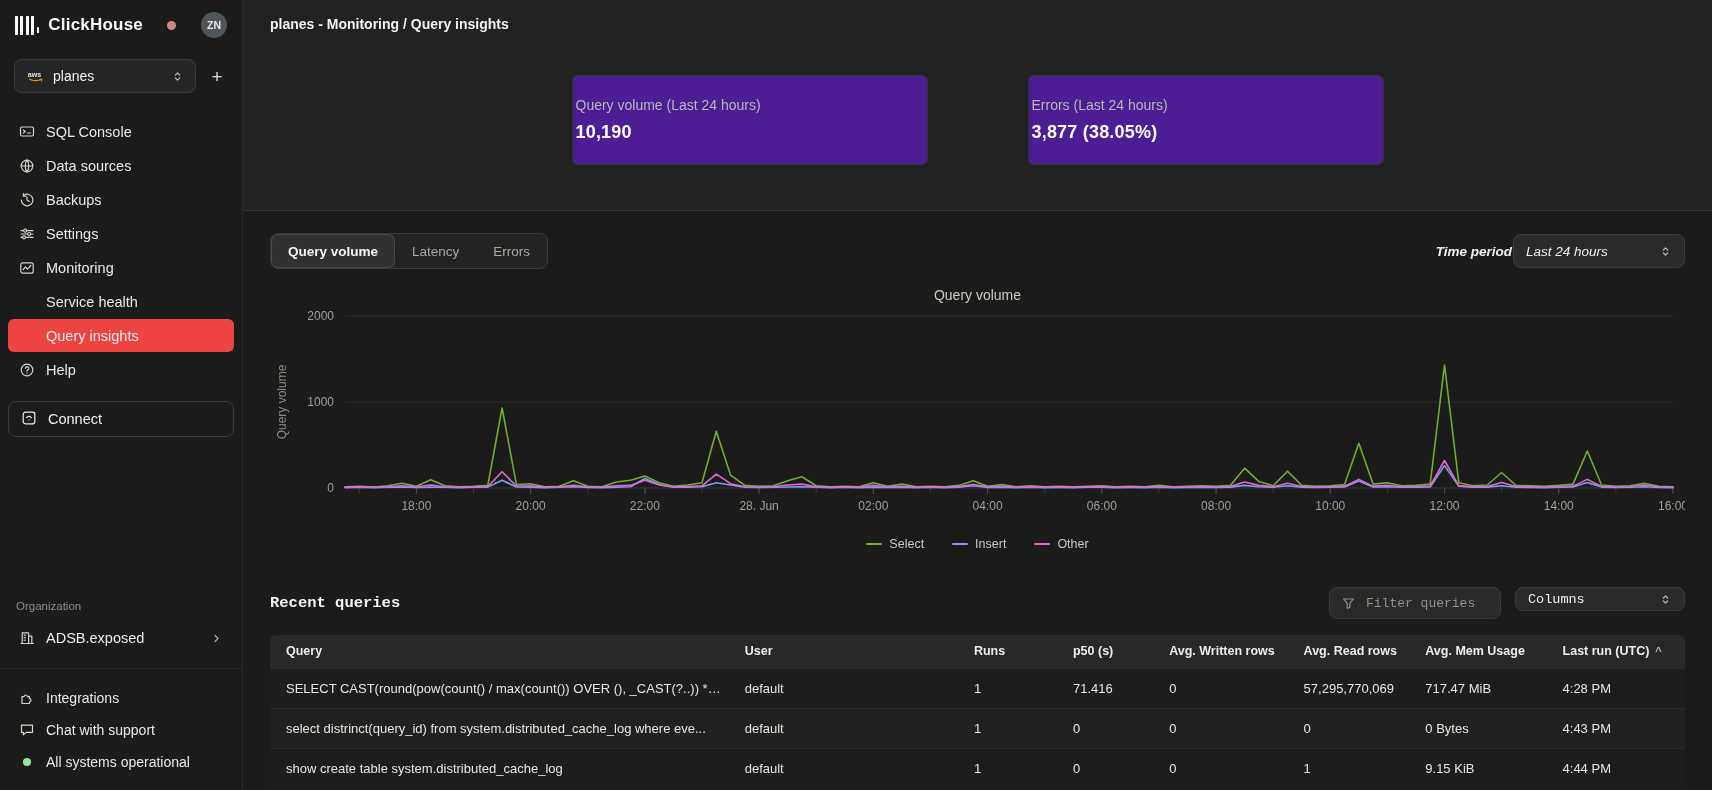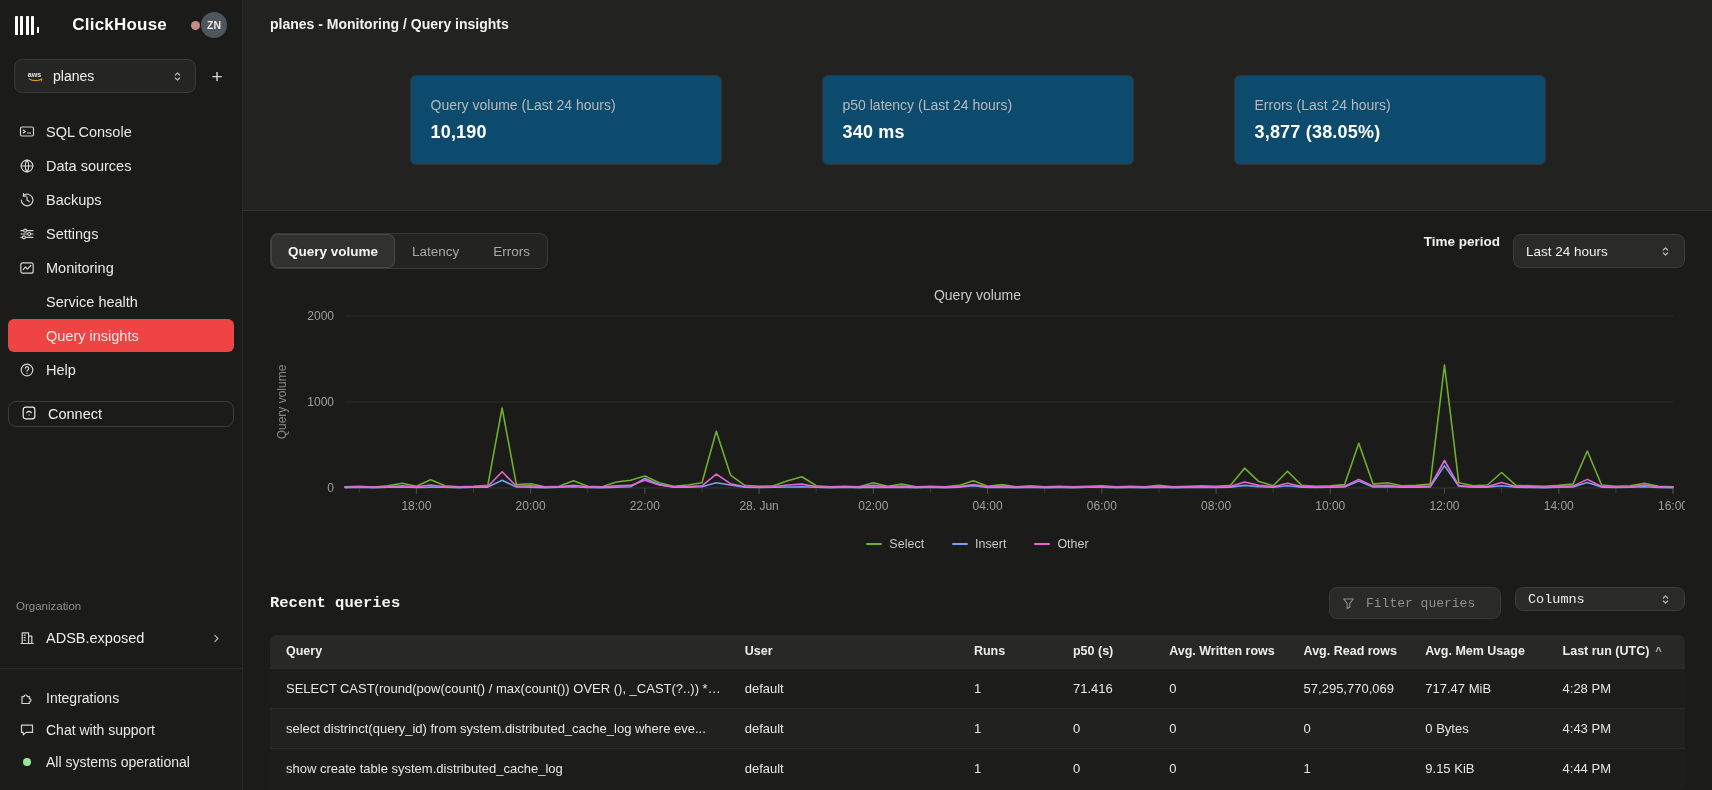--- a/index.html
+++ b/index.html
@@ -11,68 +11,68 @@
   }
   .app { display:flex; width:100%; height:100%; }
 
   
   .sidebar { width:243px; flex:none; background:#1b1b1a; border-right:1px solid #292927;
              display:flex; flex-direction:column; }
   .logo-row { display:flex; align-items:center; height:50px; padding:0 15px; flex:none; }
   .logo-bars { display:flex; align-items:flex-end; gap:2.6px; height:19px; margin-right:9px; }
   .logo-bars .bar { width:2.8px; height:19px; background:#fafaf8; border-radius:.5px; }
   .logo-bars .bar.short { height:6px; margin-bottom:2px; }
-  .brand { font-size:17px; font-weight:bold; color:#fafaf8; letter-spacing:.2px;margin-left:24px; }
+  .brand { font-size:17px; font-weight:bold; color:#fafaf8; letter-spacing:.2px; }
   .brand-dot { width:9px; height:9px; border-radius:50%; margin-left:24px; }
   .avatar { margin-left:auto; width:26px; height:26px; border-radius:50%; background:#4e565c;
             color:#e9e9e7; font-size:10.5px; font-weight:bold; display:flex; align-items:center; justify-content:center; }
 
   .ws-row { display:flex; align-items:center; gap:10px; padding:9px 14px 0; flex:none; }
   .ws-select { flex:1; display:flex; align-items:center; gap:8px; background:#252524; border:1px solid #3a3a38;
                border-radius:8px; height:34px; padding:0 11px; cursor:pointer; }
   .ws-name { font-size:14px; color:#f0f0ee; }
   .ws-caret { margin-left:auto; color:#b7b7b4; display:flex; }
   .ws-add { color:#d6d6d3; font-size:19px; width:22px; text-align:center; cursor:pointer; line-height:1; }
 
   .menu { margin-top:22px; display:flex; flex-direction:column; padding:0 8px; gap:1px; }
   .side-item { display:flex; align-items:center; gap:11px; height:33px; padding:0 11px; border-radius:6px;
                color:#e9e9e7; font-size:14.5px; cursor:pointer; }
   .side-item .icn { color:#d2d2cf; display:flex; flex:none; }
   .side-item.sub { padding-left:38px; }
   .side-item.active { background:#ef4444; }
 
-  .connect-btn { margin:15px 8px 0; display:flex; align-items:center; gap:11px; height:26px; padding:0 12px;
+  .connect-btn { margin:15px 8px 0; display:flex; align-items:center; gap:11px; height:36px; padding:0 12px;
                  border:1px solid #3c3c3a; border-radius:8px; color:#f0f0ee; font-size:14.5px; cursor:pointer; flex:none; }
   .side-spacer { flex:1; }
   .org-label { padding:0 16px; font-size:11.5px; color:#8f8f8c; margin-bottom:9px; }
   .org-row { display:flex; align-items:center; gap:11px; height:34px; padding:0 11px; margin:0 8px;
              font-size:14.5px; color:#ededeb; border-radius:6px; cursor:pointer; }
   .org-row .icn { color:#d2d2cf; display:flex; }
   .org-caret { margin-left:auto; color:#b0b0ad; display:flex; }
   .side-divider { height:1px; background:#2a2a28; margin:13px 0; flex:none; }
   .footer-list { padding:0 8px 13px; display:flex; flex-direction:column; gap:1px; }
   .footer-list .side-item { height:31px; font-size:14px; }
   .status-dot { width:8px; height:8px; border-radius:50%; margin:0 4px; flex:none; }
 
   
   .main { flex:1; display:flex; flex-direction:column; min-width:0; }
   .topbar { height:48px; background:#222221; display:flex; align-items:center; padding:0 27px;
             font-size:14px; font-weight:bold; color:#f2f2f0; flex:none; }
   .stats-band { background:#222221; border-bottom:1px solid #32322f; display:flex; justify-content:center;
                 gap:100px; padding:27px 0 45px; flex:none; }
-  .stat-card { width:312px; background:#0c4a6e; border:1px solid #343431; border-radius:6px; padding:21px 20px; }
+  .stat-card { width:356px; background:#4c1d95; border:1px solid #343431; border-radius:6px; padding:21px 3px; }
   .stat-label { font-size:14px; color:#b9b9b6; }
   .stat-value { margin-top:9px; font-size:18px; font-weight:bold; color:#ffffff; letter-spacing:.2px; }
 
   .content { flex:1; padding:22px 27px 0; overflow:hidden; }
   .controls-row { display:flex; align-items:center; }
   .tab-group { display:flex; background:#232322; border:1px solid #3a3a38; border-radius:8px; }
   .tab { padding:0 17px; height:34px; display:flex; align-items:center; font-size:13.5px; color:#a8a8a5; cursor:pointer; }
   .tab.active { background:#31312f; color:#f5f5f3; font-weight:bold; border-radius:7px; box-shadow:inset 0 0 0 1px #474744; }
-  .time-wrap { margin-left:auto; display:flex; align-items:flex-start; gap:13px; }
+  .time-wrap { margin-left:auto; display:flex; align-items:center; gap:1px;font-style:italic; }
   .time-label { font-size:13.5px; font-weight:bold; color:#f0f0ee; }
   .select-control { display:flex; align-items:center; background:#2a2a29; border:1px solid #3c3c3a; border-radius:8px;
                     height:34px; padding:0 12px; font-size:13.5px; color:#f0f0ee; cursor:pointer; }
   .select-control .caret { margin-left:auto; color:#b7b7b4; display:flex; }
   #time-period-select { width:172px; }
 
   .chart-title { text-align:center; font-size:14px; color:#c9c9c6; margin-top:18px; }
   svg.chart { display:block; width:100%; height:228px; margin-top:2px; }
   .tick { fill:#9f9f9c; font-size:12px; }
   .axis-label { fill:#8a8a87; font-size:12px; }
@@ -270,24 +270,20 @@
   <div class="main">
 
     <div class="topbar">
       <span>planes - Monitoring / Query insights</span>
     </div>
 
     <div class="stats-band">
       <div class="stat-card">
         <div class="stat-label">Query volume (Last 24 hours)</div>
         <div class="stat-value">10,190</div>
-      </div>
-      <div class="stat-card">
-        <div class="stat-label">p50 latency (Last 24 hours)</div>
-        <div class="stat-value">340 ms</div>
       </div>
       <div class="stat-card">
         <div class="stat-label">Errors (Last 24 hours)</div>
         <div class="stat-value">3,877 (38.05%)</div>
       </div>
     </div>
 
     <div class="content">
 
       <div class="controls-row">

